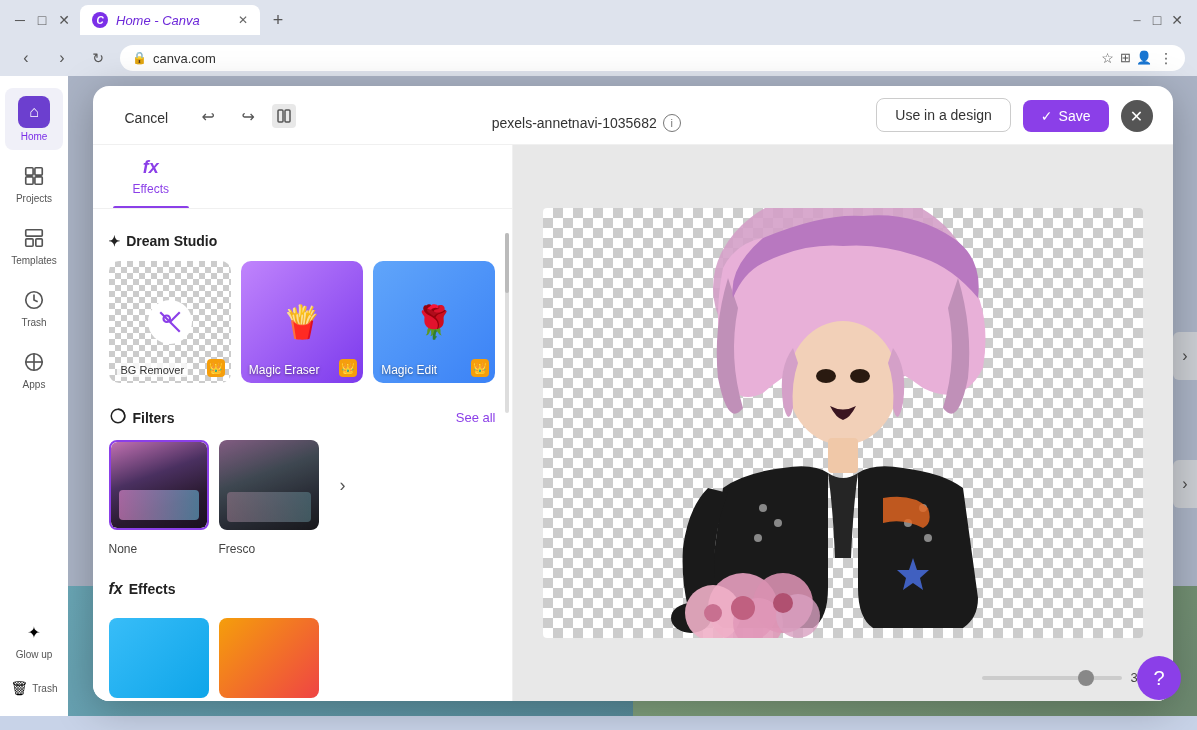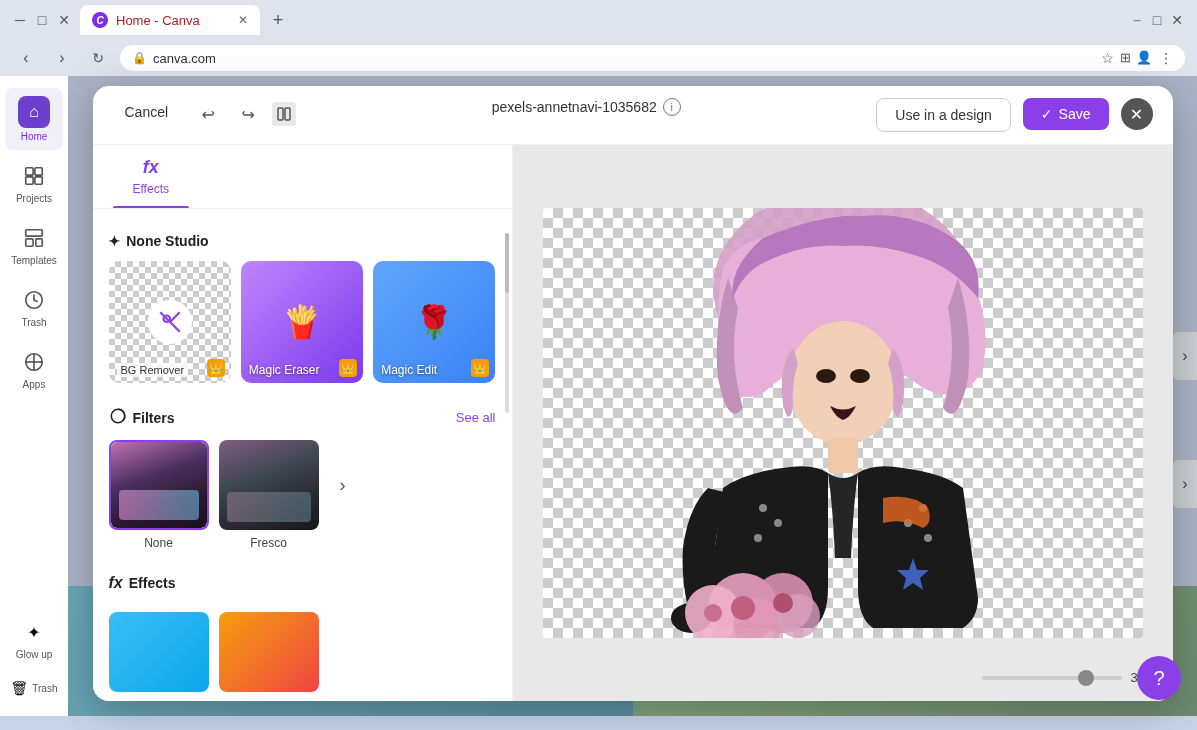--- a/index.html
+++ b/index.html
@@ -35,21 +35,21 @@
     .main-area { flex: 1; background: #c8d3e8; position: relative; display: flex; align-items: center; justify-content: center; }
 
     
     .bg-images { position: absolute; bottom: 0; left: 0; right: 0; display: flex; height: 130px; }
     .bg-img { flex: 1; background: #7bb8c8; opacity: 0.6; }
     .bg-img-2 { flex: 1; background: #a0c070; opacity: 0.6; }
 
     
     .modal-overlay { position: absolute; top: 0; left: 0; right: 0; bottom: 0; background: rgba(0,0,0,0.15); display: flex; align-items: flex-start; justify-content: center; padding-top: 10px; }
     .modal { background: white; border-radius: 16px; width: 1080px; height: 615px; display: flex; flex-direction: column; position: relative; box-shadow: 0 8px 40px rgba(0,0,0,0.25); }
-    .modal-header { display: flex; align-items: flex-start; padding: 12px 20px; border-bottom: 1px solid #f0f0f0; gap: 12px; min-height: 56px; }
+    .modal-header { display: flex; align-items: flex-end; padding: 12px 20px; border-bottom: 1px solid #f0f0f0; gap: 12px; min-height: 56px; }
     .cancel-btn { font-size: 14px; color: #333; cursor: pointer; padding: 6px 12px; border-radius: 6px; border: none; background: none; }
     .header-tools { display: flex; gap: 8px; align-items: center; }
     .tool-btn { width: 32px; height: 32px; border: none; background: none; cursor: pointer; display: flex; align-items: center; justify-content: center; font-size: 16px; color: #555; border-radius: 6px; }
     .file-name { flex: 1; text-align: center; font-size: 14px; color: #333; display: flex; align-items: center; justify-content: center; gap: 6px; }
     .info-icon { width: 18px; height: 18px; border: 1.5px solid #777; border-radius: 50%; display: flex; align-items: center; justify-content: center; font-size: 11px; color: #777; cursor: pointer; }
     .use-in-design-btn { padding: 8px 18px; border: 1.5px solid #ccc; border-radius: 8px; background: white; font-size: 14px; cursor: pointer; color: #333; }
     .save-btn { padding: 8px 18px; border: none; border-radius: 8px; background: #8b3fe8; font-size: 14px; cursor: pointer; color: white; display: flex; align-items: center; gap: 6px; }
     .close-modal-btn { width: 32px; height: 32px; background: #555; border-radius: 50%; border: none; cursor: pointer; color: white; font-size: 16px; display: flex; align-items: center; justify-content: center; }
 
     
@@ -84,21 +84,21 @@
     .card-inner-icon { width: 44px; height: 44px; background: white; border-radius: 50%; display: flex; align-items: center; justify-content: center; font-size: 22px; }
     .card-label { position: absolute; bottom: 6px; left: 8px; font-size: 12px; font-weight: 500; color: white; text-shadow: 0 1px 3px rgba(0,0,0,0.5); }
     .card-label-dark { color: #333; text-shadow: none; }
     .crown-badge { position: absolute; bottom: 6px; right: 6px; background: #f59e0b; border-radius: 4px; width: 18px; height: 18px; display: flex; align-items: center; justify-content: center; font-size: 11px; }
     .bg-remover-card { background: none; text-decoration: underline; }
     .bg-remover-card .card-bg-checker { position: absolute; top: 0; left: 0; right: 0; bottom: 0; }
 
     
     .filters-section { padding: 0 0 16px; }
     .filter-cards { display: flex; gap: 10px; padding: 0 16px; overflow: hidden; }
-    .filter-card { display: flex; flex-direction: column; align-items: center; gap: 6px; cursor: pointer; }
+    .filter-card { display: flex; flex-direction: column; align-items: flex-start; gap: 12px; cursor: pointer; }
     .filter-thumb { width: 100px; height: 90px; border-radius: 8px; overflow: hidden; position: relative; }
     .filter-thumb.selected { border: 2.5px solid #8b3fe8; }
     .filter-name { font-size: 12px; color: #444; }
     .filter-next-btn { display: flex; align-items: center; justify-content: center; width: 28px; height: 90px; color: #555; cursor: pointer; font-size: 18px; align-self: flex-start; margin-top: 0; }
 
     
     .effects-section { padding: 0 16px; }
     .effects-cards-row { display: flex; gap: 10px; margin-top: 8px; }
     .effect-card-sm { width: 100px; height: 80px; border-radius: 8px; overflow: hidden; }
     .effect-card-blue { background: linear-gradient(135deg, #38bdf8, #0ea5e9); }
@@ -126,21 +126,21 @@
     <div class="browser-controls">
       <button class="browser-btn">─</button>
       <button class="browser-btn">□</button>
       <button class="browser-btn">✕</button>
     </div>
     <div class="tab-bar" style="flex:1;display:flex;align-items:center;padding:0;">
       <div class="tab">
         <div class="tab-favicon">
           <span style="color:white;font-size:10px;font-weight:700;font-style:italic;">C</span>
         </div>
-        <span style="font-size:13px;color:#b91c1c;flex:1;white-space:nowrap;overflow:hidden;text-overflow:ellipsis;">Home - Canva</span>
+        <span style="font-size:13px;color:#6d28d9;flex:1;white-space:nowrap;overflow:hidden;text-overflow:ellipsis;font-style:italic;">Home - Canva</span>
         <span class="tab-close">✕</span>
       </div>
       <div class="new-tab-btn">+</div>
     </div>
     <div style="display:flex;gap:4px;margin-left:8px;">
       <button class="browser-btn" style="font-size:10px;">─</button>
       <button class="browser-btn">□</button>
       <button class="browser-btn">✕</button>
     </div>
   </div>
@@ -272,21 +272,21 @@
                 <span class="tab-icon fx-text-purple" style="font-style:italic;font-weight:700;font-size:18px;">fx</span>
                 <span class="tab-label">Effects</span>
               </div>
             </div>
 
             <div class="panel-content" style="position:relative;">
 
               <div class="section-header">
                 <div class="section-title">
                   <span>✦</span>
-                  <span>None Studio</span>
+                  <span>Dream Studio</span>
                 </div>
               </div>
               <div class="cards-grid">
 
                 <div class="studio-card bg-remover-card">
                   <div class="card-bg-checker">
                     <div class="card-inner-icon">
                       <svg width="26" height="26" viewBox="0 0 24 24" fill="none" stroke="#8b3fe8" stroke-width="2">
                           <circle cx="9" cy="9" r="3"></circle>
                           <path d="M3 3l18 18"></path>

